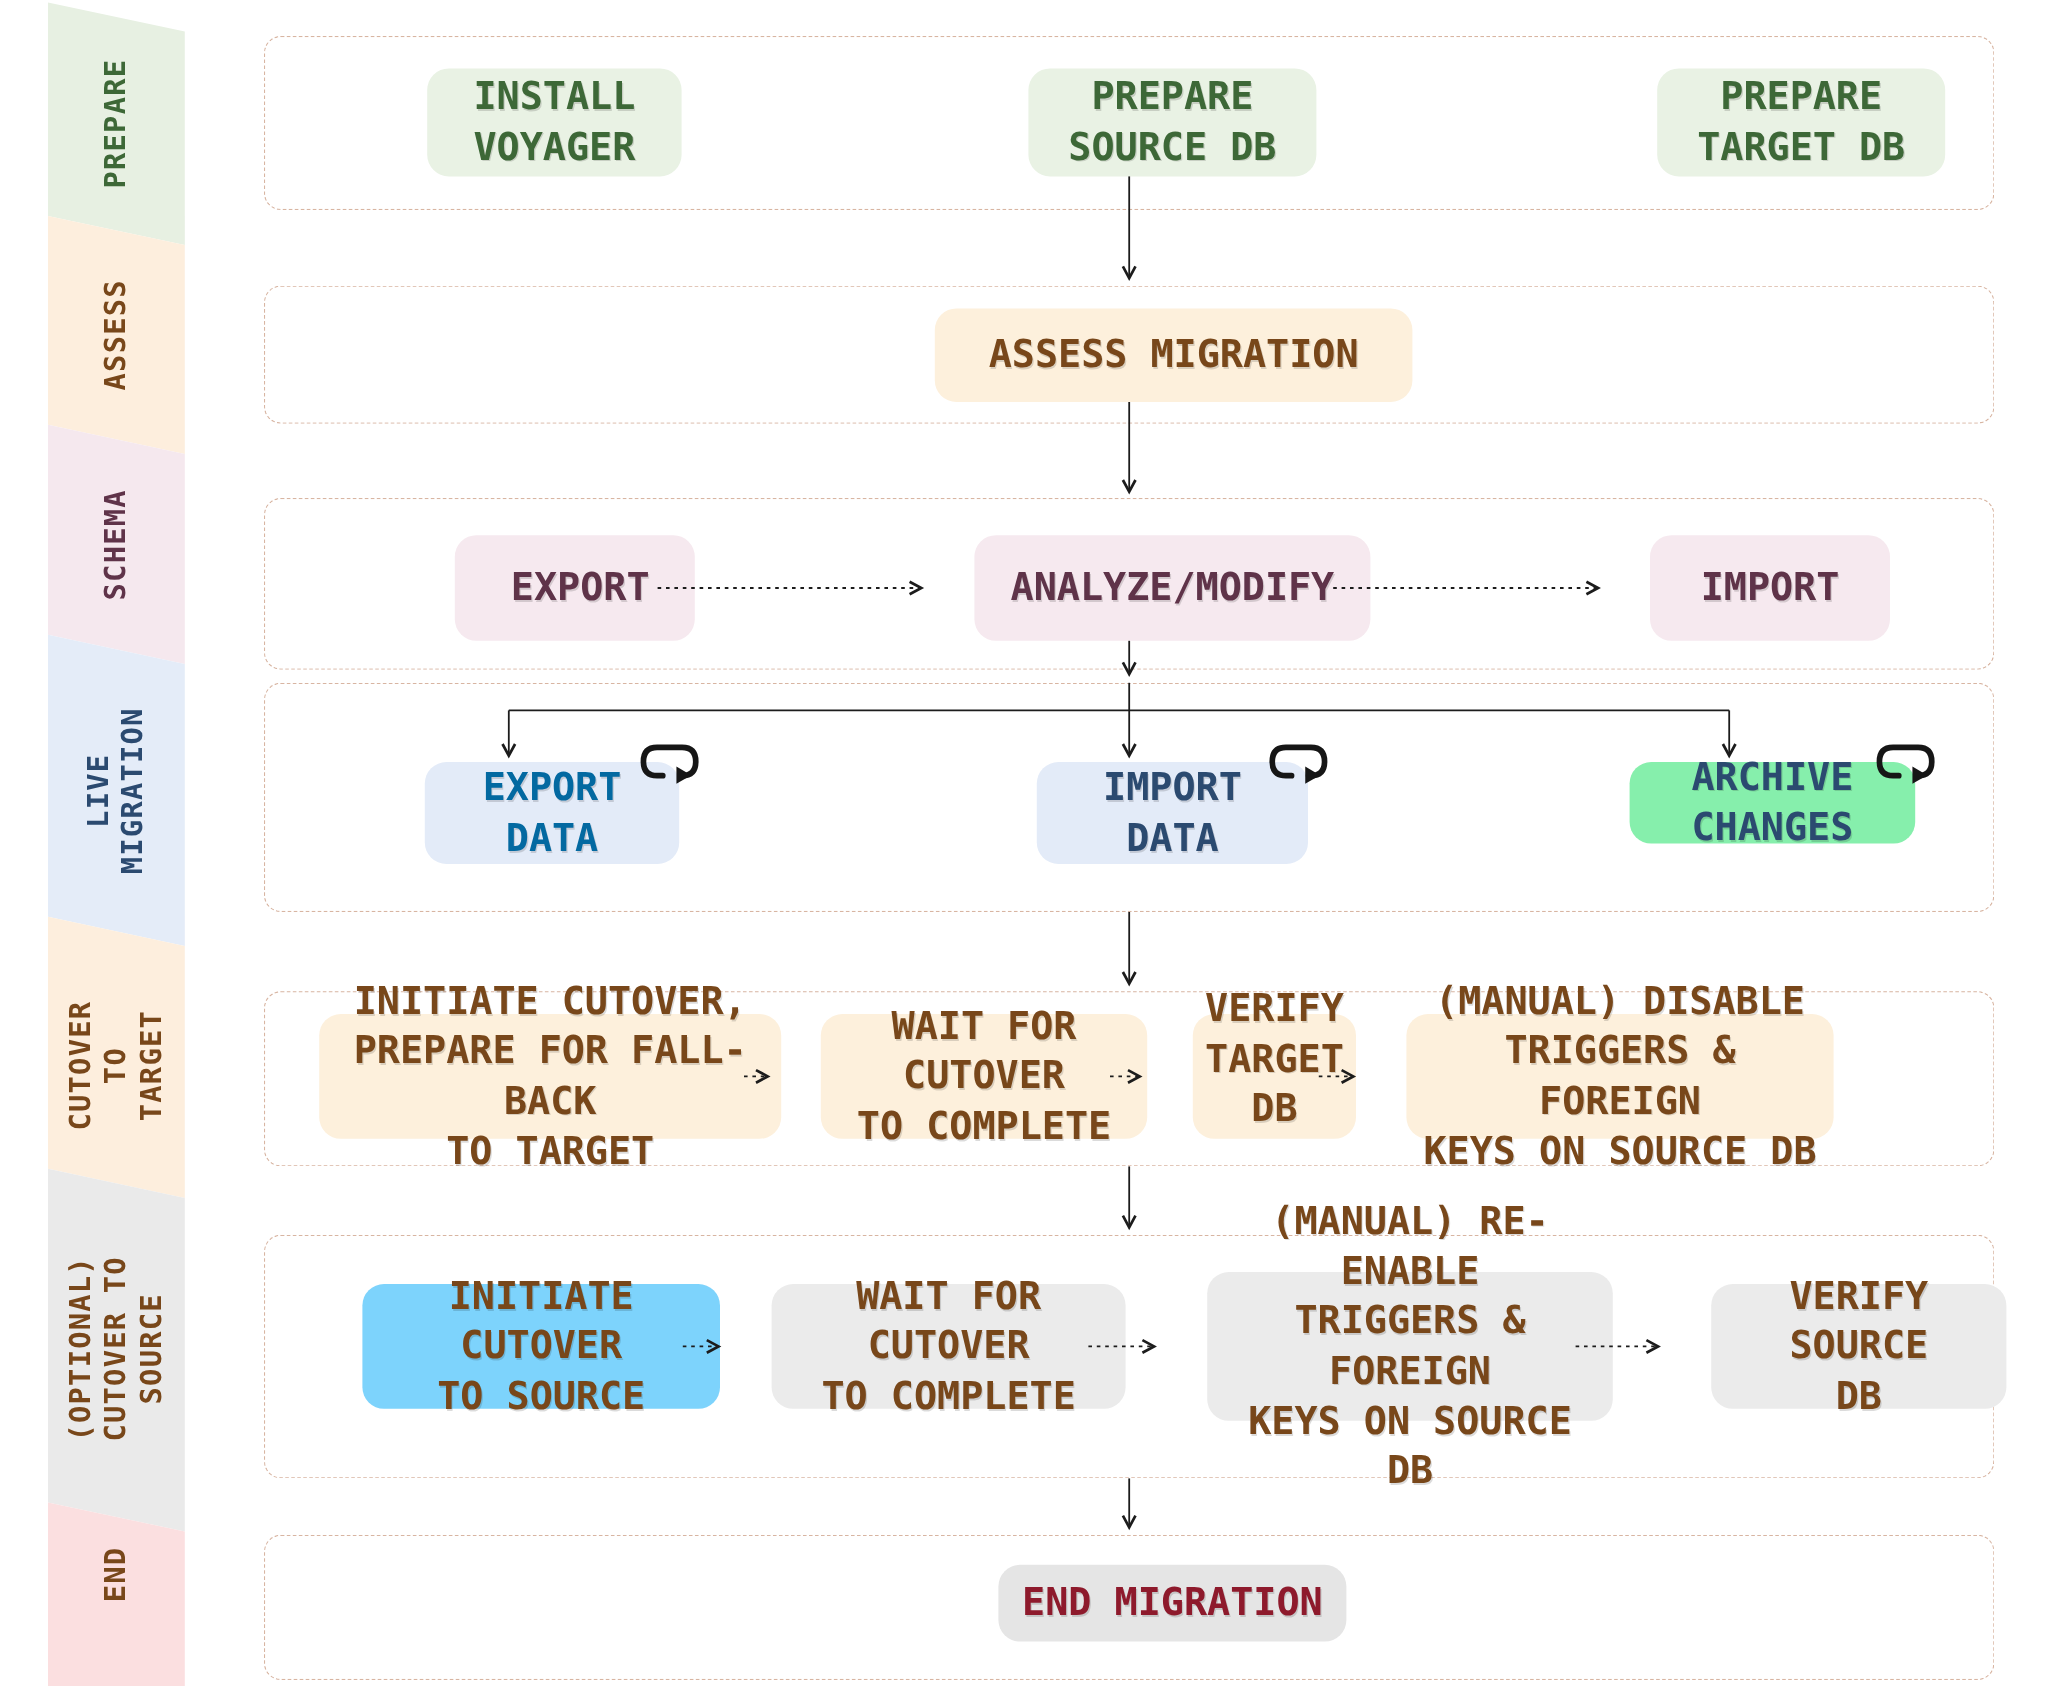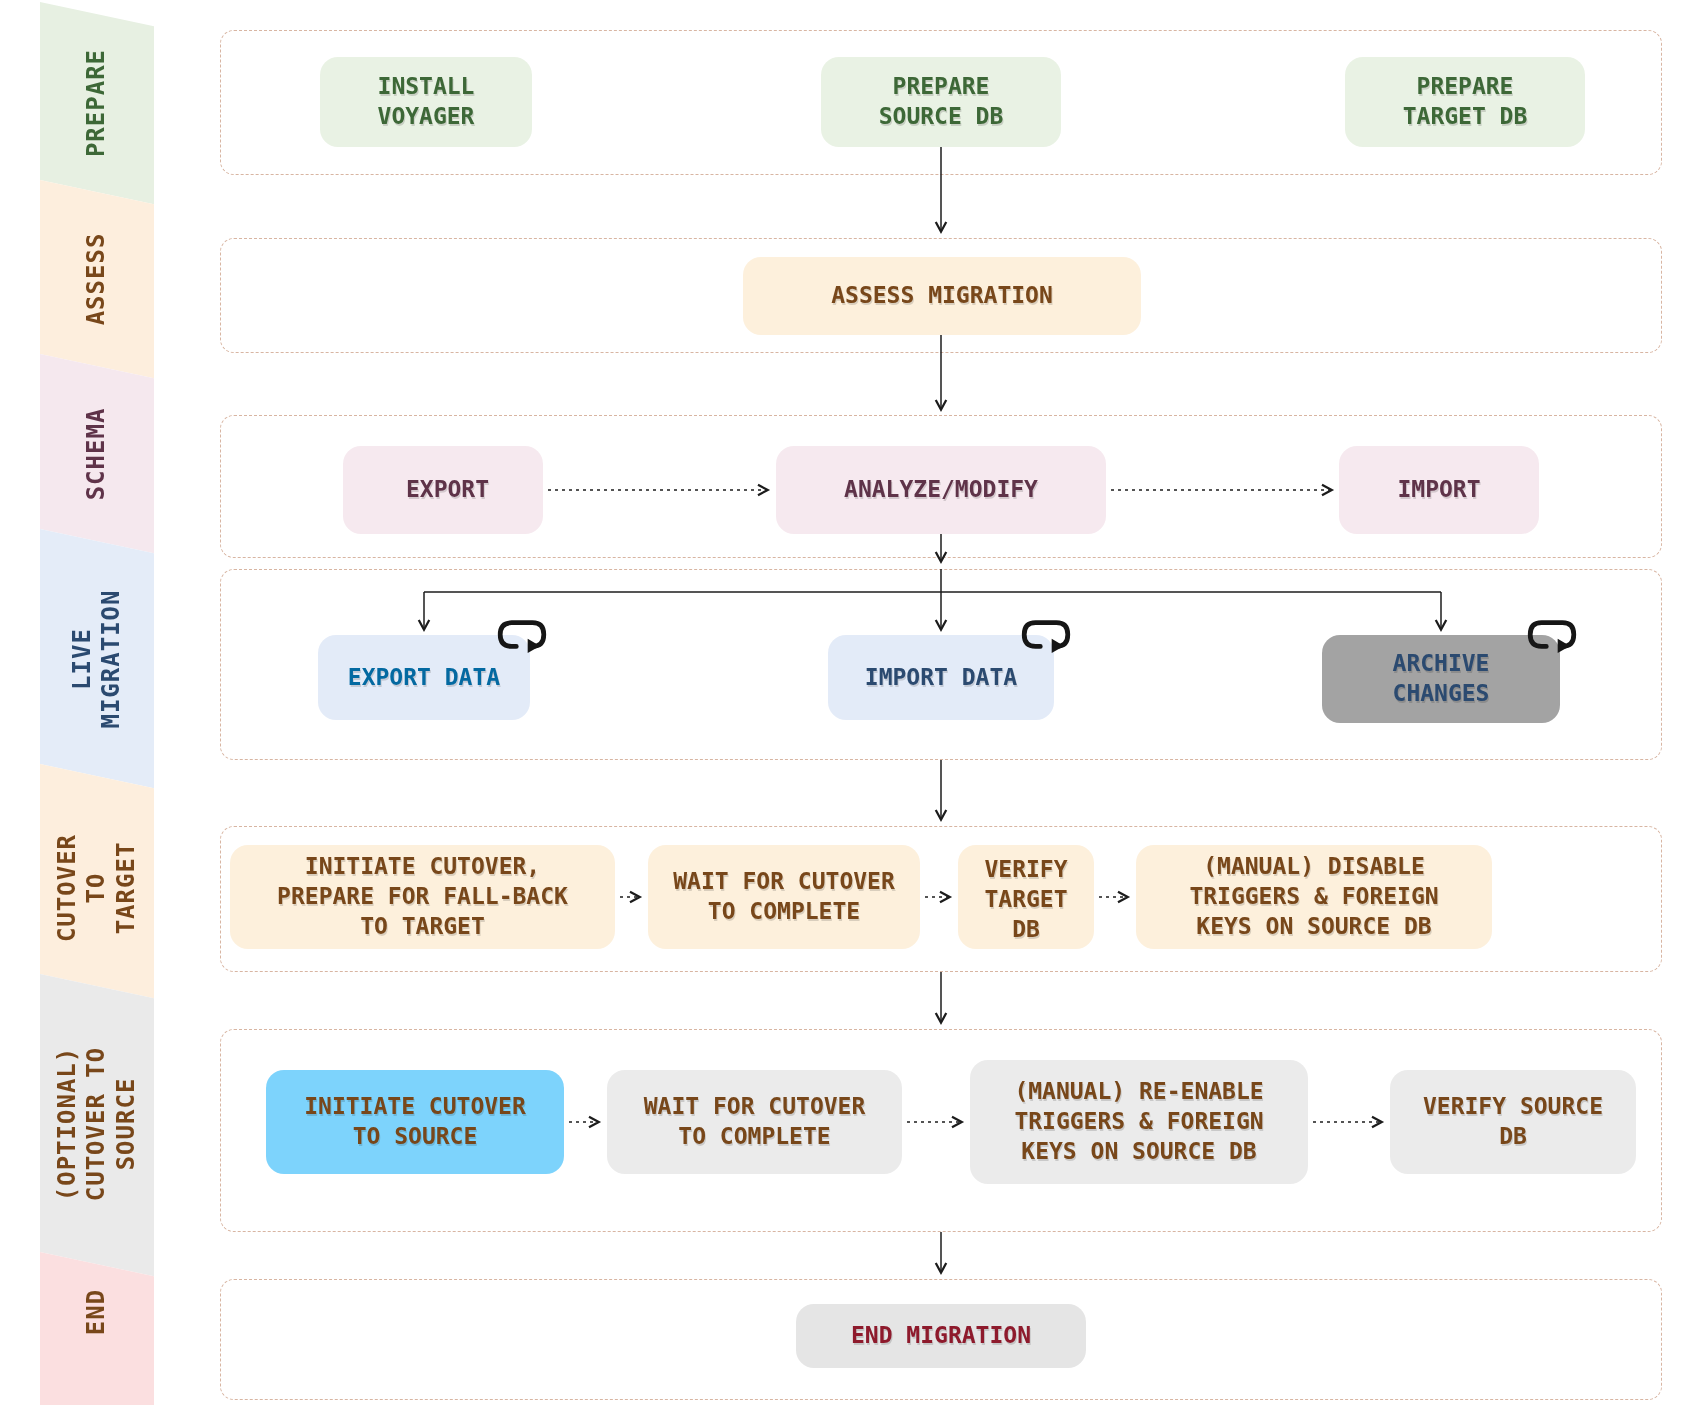--- a/index.html
+++ b/index.html
@@ -17,22 +17,22 @@
     font-weight:bold;font-size:24px;letter-spacing:1px;line-height:1.22;
     white-space:pre-line;text-align:center;
   }
 
   
   .row{position:absolute;left:220px;width:1442px;border:1.6px dashed #d8b5a2;border-radius:14px;box-sizing:border-box;background:#ffffff;}
 
   
   .node{
     position:absolute;border-radius:18px;display:flex;align-items:center;justify-content:center;
-    font-weight:bold;font-size:23px;line-height:1.3;text-align:center;white-space:pre-line;
-    text-shadow:1px 1.5px 0 rgba(0,0,0,0.14);box-sizing:border-box;padding:4px 10px;
+    font-weight:bold;font-size:32px;line-height:1.3;text-align:center;white-space:pre-line;
+    text-shadow:1px 1.5px 0 rgba(0,0,0,0.14);box-sizing:border-box;padding:4px 10px;margin-left:36px;
   }
   .node .loop{position:absolute;right:-18px;top:-17px;}
 
   .connectors{position:absolute;left:0;top:0;pointer-events:none;}
 </style>
 </head>
 <body>
 
 <div class="canvas">
 
@@ -100,21 +100,21 @@
         <path d="M32 22 L45 29.5 L32 37 Z" fill="#161616"></path>
       </svg>
   </div>
   <div class="node" style="left: 828px; top: 635px; width: 226px; height: 85px; background: rgb(227, 235, 248); color: rgb(43, 74, 112); text-align: center;">
     <span>IMPORT DATA</span>
     <svg class="loop" width="52" height="36" viewBox="0 0 52 38">
         <path d="M20 30 H15 Q3 30 3 17.5 Q3 5 15 5 H37 Q49 5 49 17.5 Q49 30 37 30 H35" fill="none" stroke="#161616" stroke-width="5" stroke-linecap="round"></path>
         <path d="M32 22 L45 29.5 L32 37 Z" fill="#161616"></path>
       </svg>
   </div>
-  <div class="node" style="left: 1322px; top: 635px; width: 238px; height: 88px; background: #a3a3a3; color: rgb(43, 74, 112);">
+  <div class="node" style="left: 1322px; top: 635px; width: 238px; height: 68px; background: #86efac; color: rgb(43, 74, 112);">
     <span>ARCHIVE
 CHANGES</span>
     <svg class="loop" width="52" height="36" viewBox="0 0 52 38">
         <path d="M20 30 H15 Q3 30 3 17.5 Q3 5 15 5 H37 Q49 5 49 17.5 Q49 30 37 30 H35" fill="none" stroke="#161616" stroke-width="5" stroke-linecap="round"></path>
         <path d="M32 22 L45 29.5 L32 37 Z" fill="#161616"></path>
       </svg>
   </div>
 
   <div class="node" style="left: 230px; top: 845px; width: 385px; height: 104px; background: rgb(253, 240, 220); color: rgb(120, 71, 26);"><span>INITIATE CUTOVER,
 PREPARE FOR FALL-BACK

